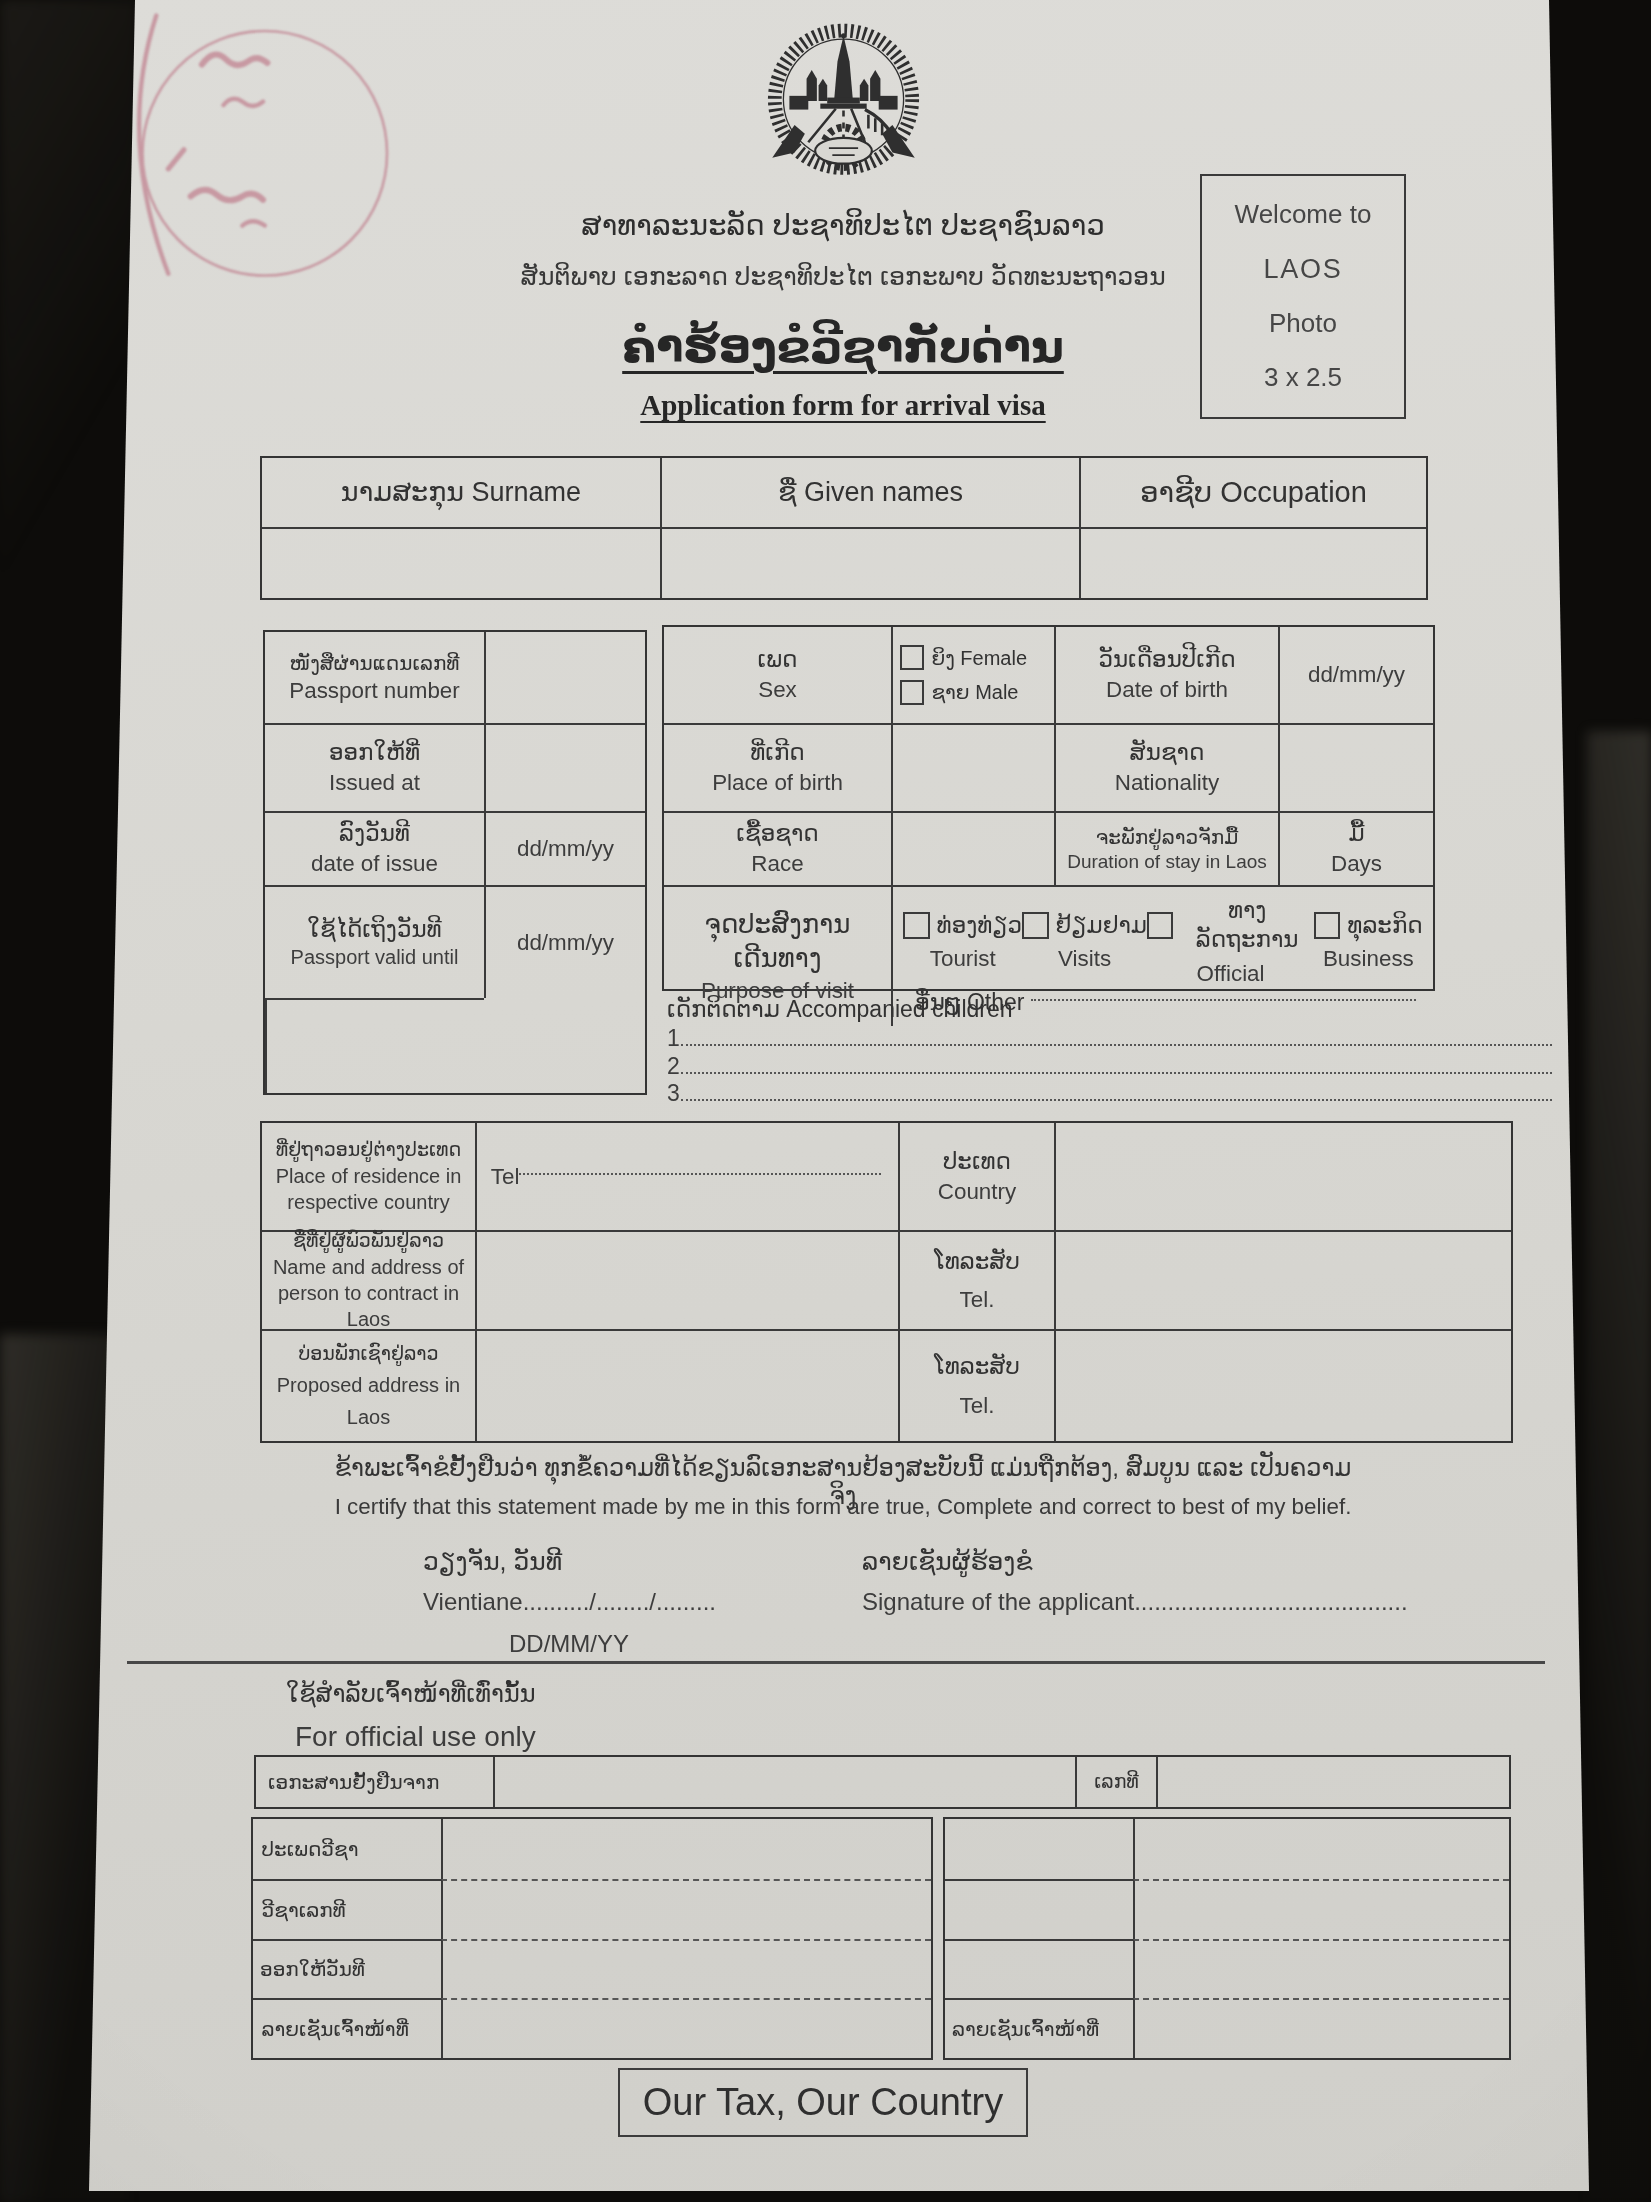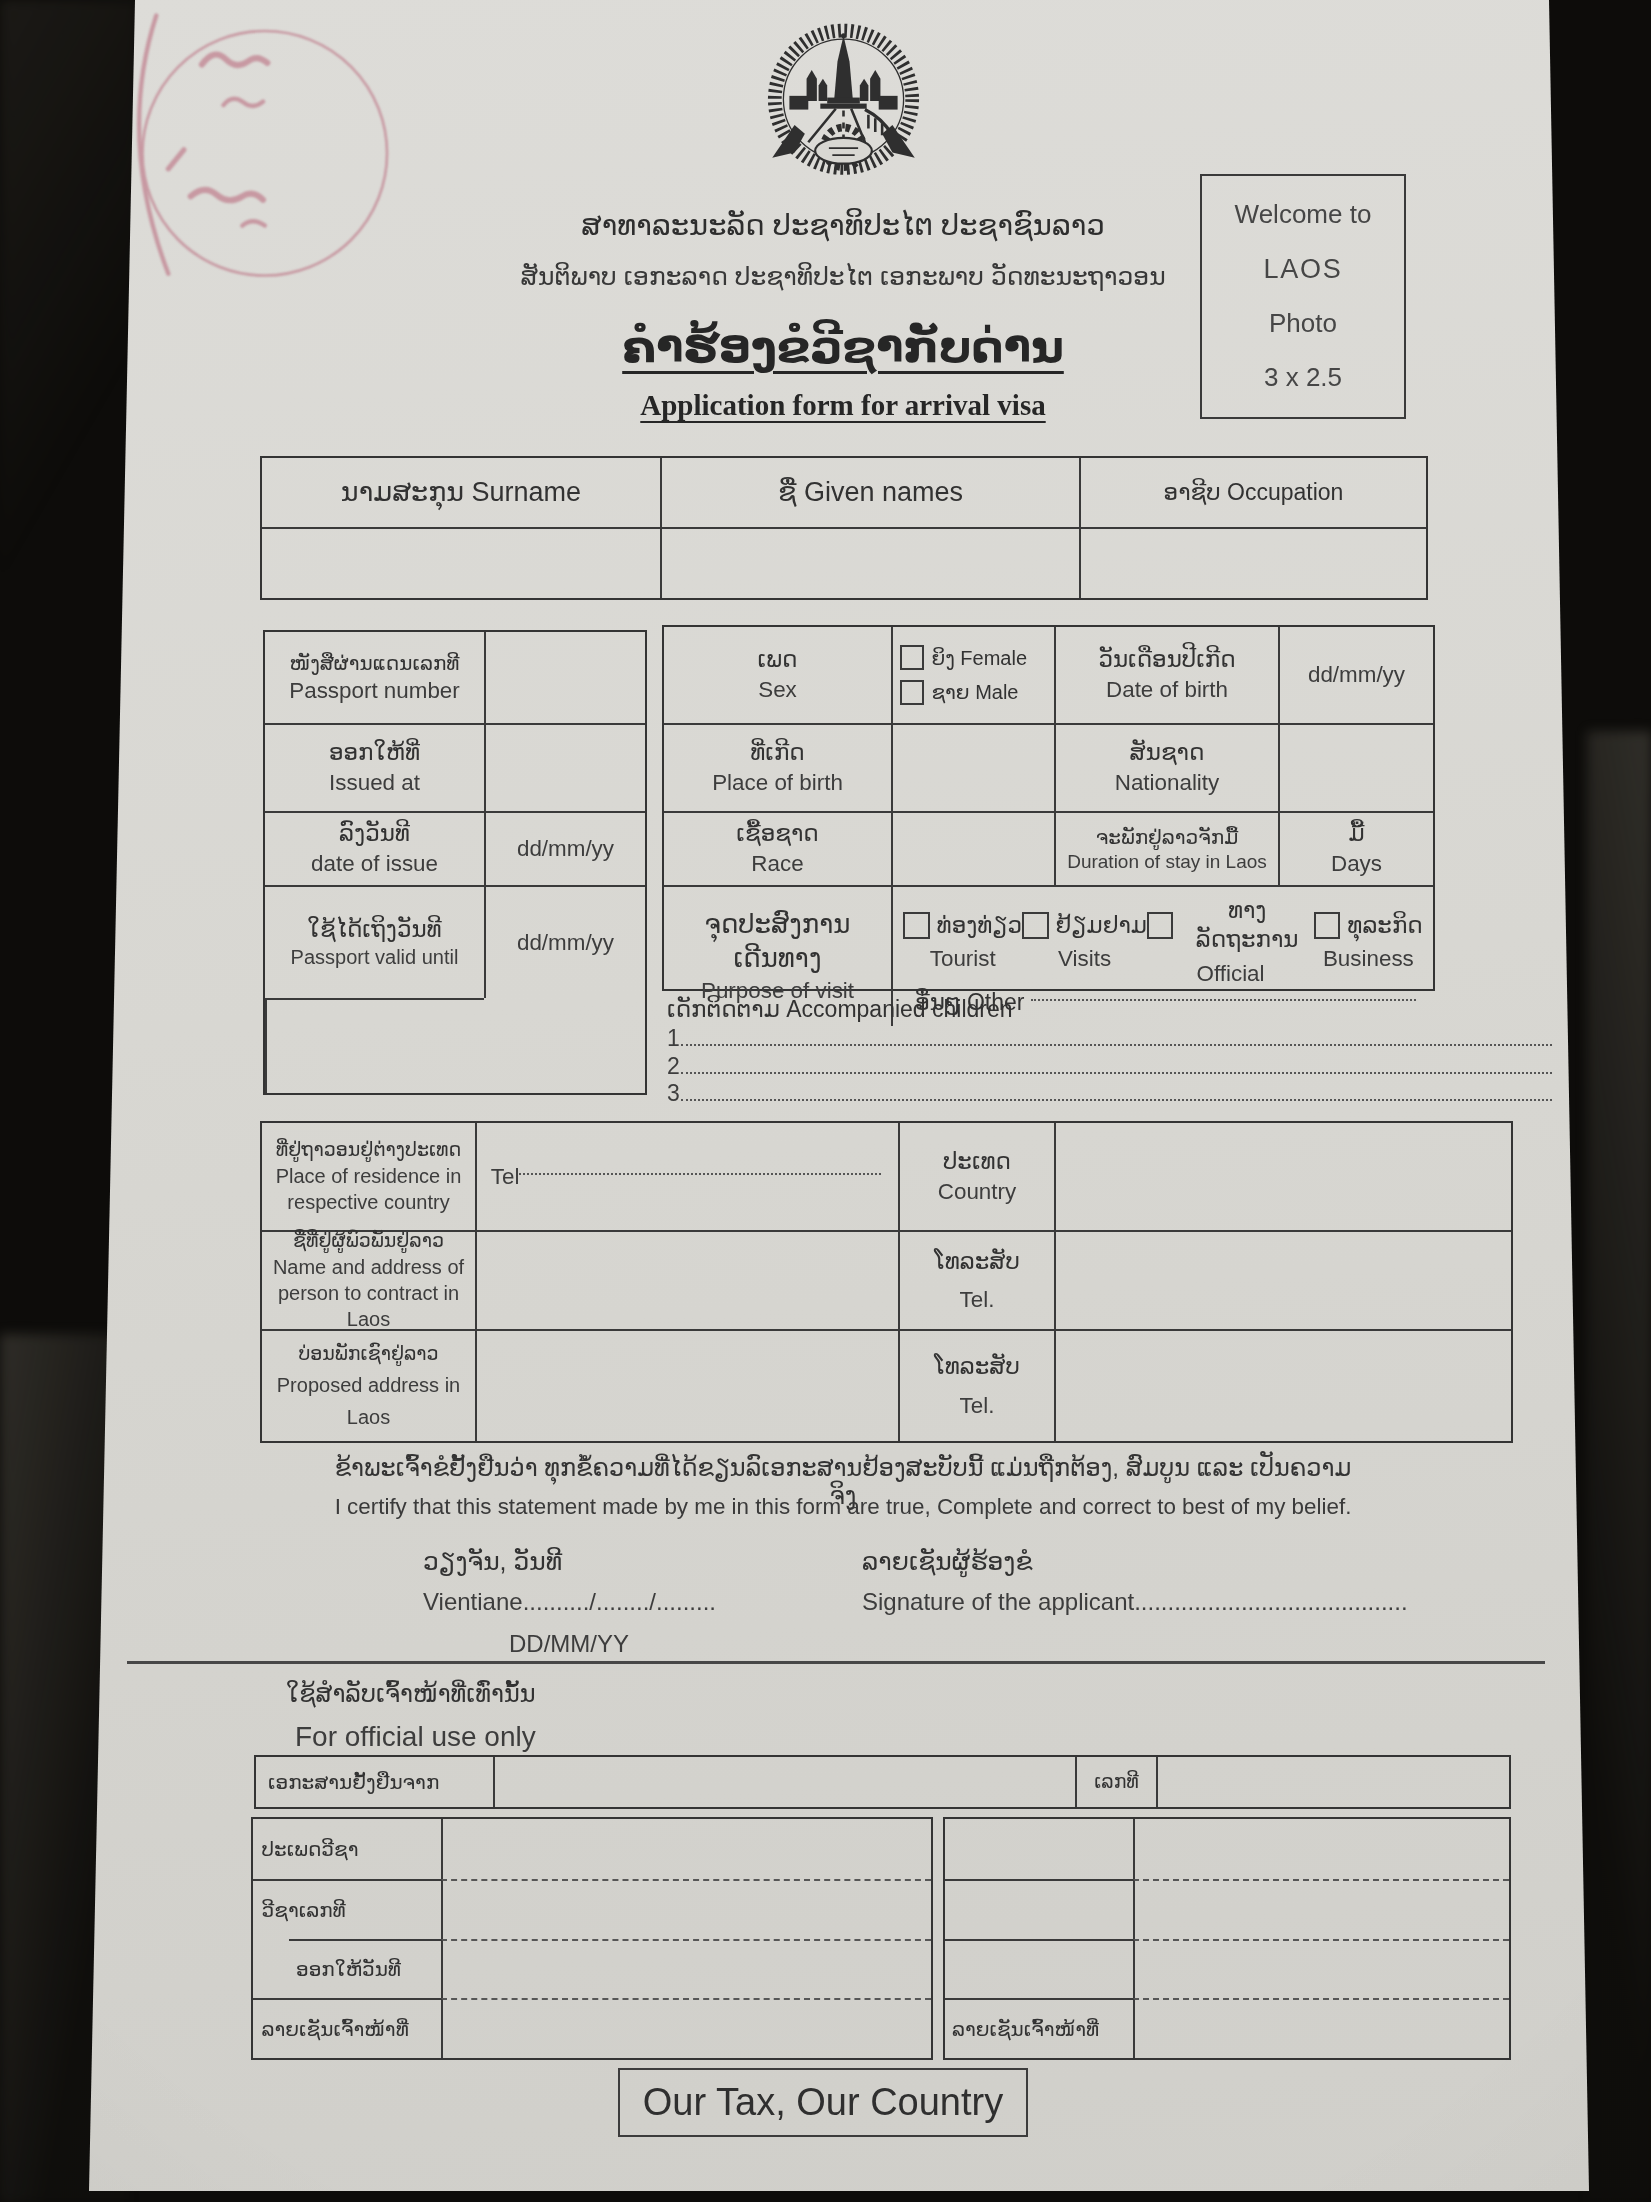--- a/index.html
+++ b/index.html
@@ -99,21 +99,21 @@
     </div>
 
     <div class="grid" style="left:260px;top:456px;width:1164px;height:140px;grid-template-columns:398px 419px 1fr;grid-template-rows:69px 1fr;">
       <div class="ctr">
           <span class="lao" style="font-size:27px">ນາມສະກຸນ Surname</span>
         </div>
       <div class="ctr bl">
           <span class="lao" style="font-size:27px">ຊື່ Given names</span>
         </div>
       <div class="ctr bl">
-          <span class="lao" style="font-size:23px">ອາຊີບ Occupation</span>
+          <span class="lao" style="font-size:29px">ອາຊີບ Occupation</span>
         </div>
       <div class="bt"></div>
       <div class="bt bl"></div>
       <div class="bt bl"></div>
     </div>
 
     <div class="grid" style="left:263px;top:630px;width:380px;height:461px;grid-template-columns:219px 1fr;grid-template-rows:91px 88px 74px 113px 1fr;">
       <div class="ctr">
         <span class="lao sm">ໜັງສືຜ່ານແດນເລກທີ</span>
         <span class="en">Passport number</span>
@@ -311,21 +311,21 @@
 
     <div class="grid" style="left:251px;top:1817px;width:678px;height:239px;grid-template-columns:188px 1fr;grid-template-rows:repeat(4,1fr);">
       <div class="row" style="padding-left:8.6px;">
           <span class="lao sm">ປະເພດວີຊາ</span>
         </div>
       <div class="bl"></div>
       <div class="row bt" style="padding-left:8.6px;">
           <span class="lao sm">ວີຊາເລກທີ</span>
         </div>
       <div class="bl btd"></div>
-      <div class="row bt" style="padding-left:7px;margin-left:36px;">
+      <div class="row bt" style="padding-left:7px;">
           <span class="lao sm">ອອກໃຫ້ວັນທີ</span>
         </div>
       <div class="bl btd"></div>
       <div class="row bt" style="padding-left:8.6px;">
           <span class="lao sm">ລາຍເຊັນເຈົ້າໜ້າທີ່</span>
         </div>
       <div class="bl btd"></div>
     </div>
 
     <div class="grid" style="left:943px;top:1817px;width:564px;height:239px;grid-template-columns:188px 1fr;grid-template-rows:repeat(4,1fr);">

